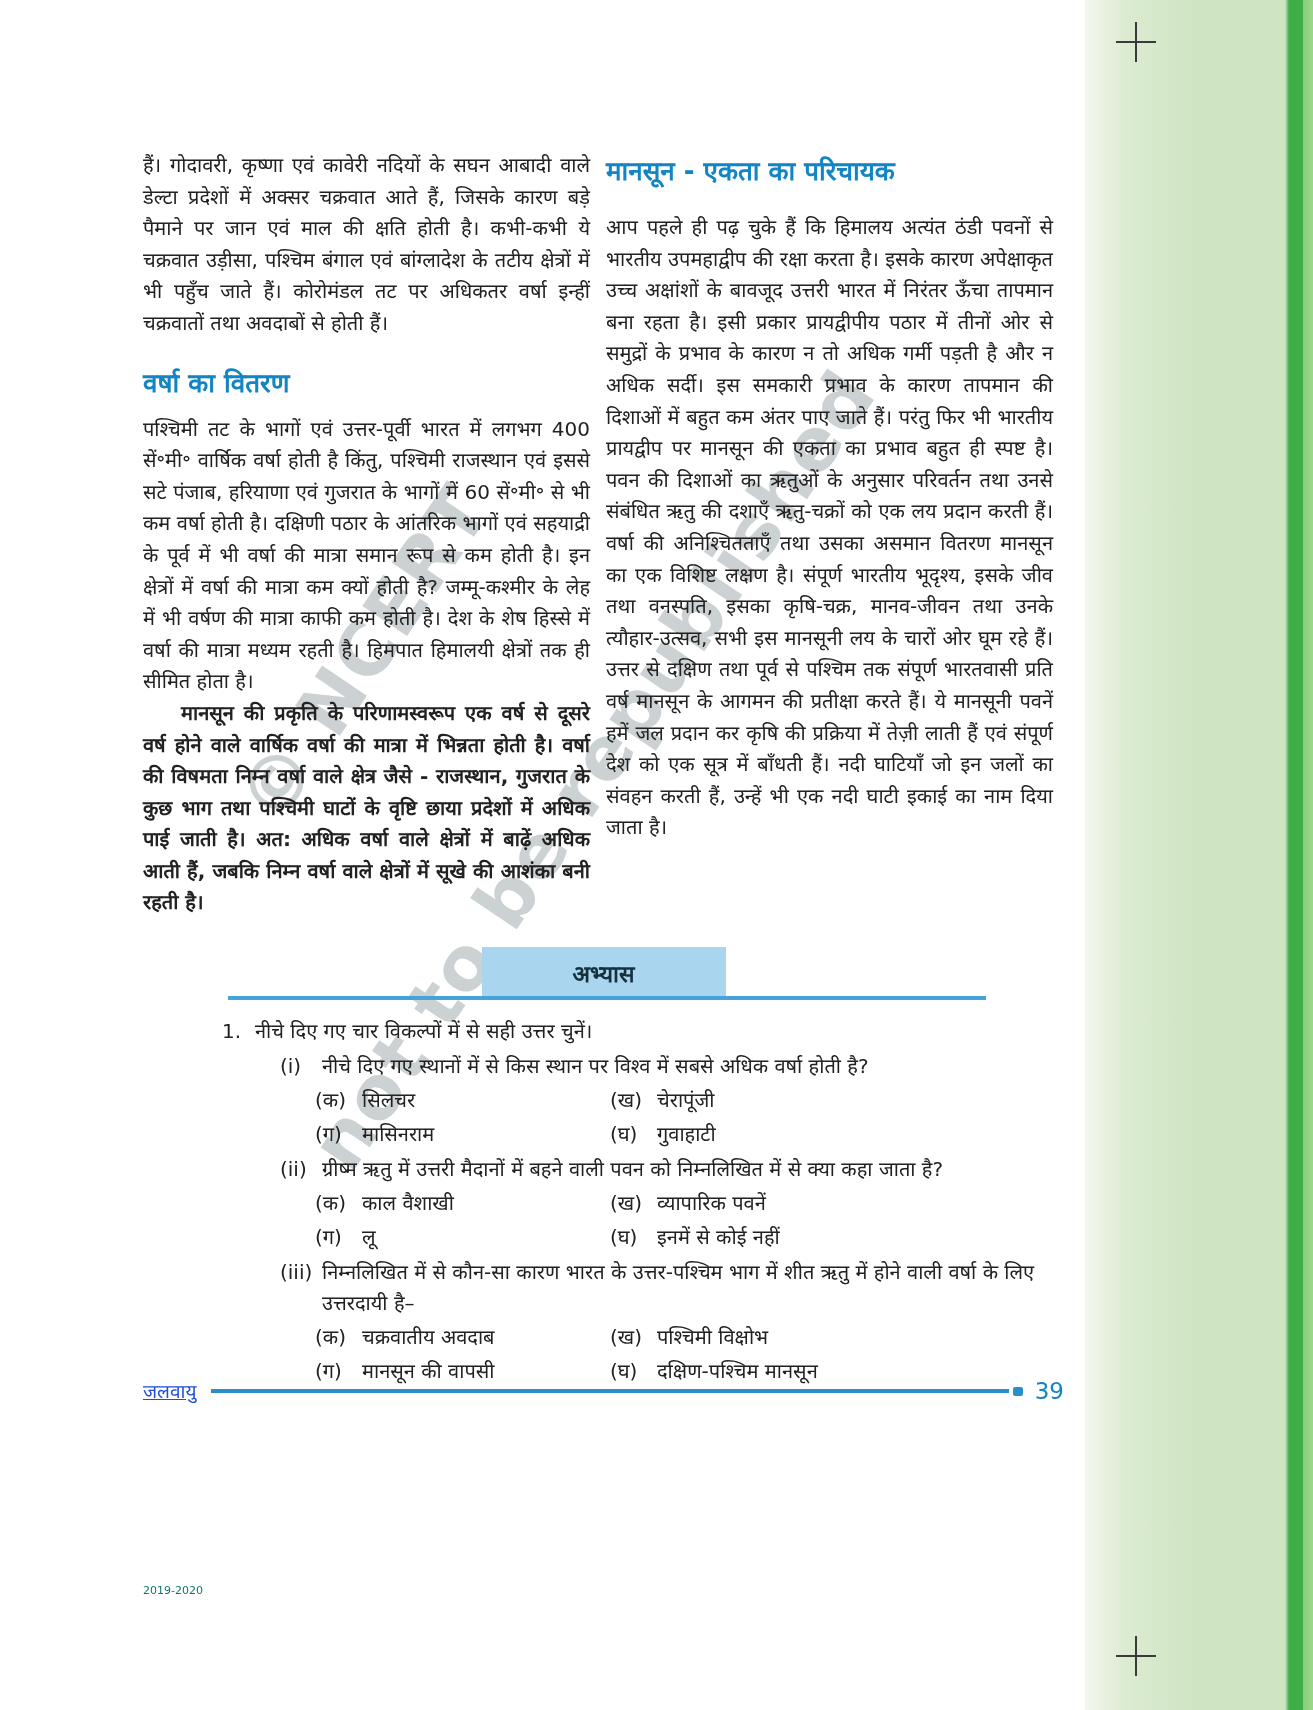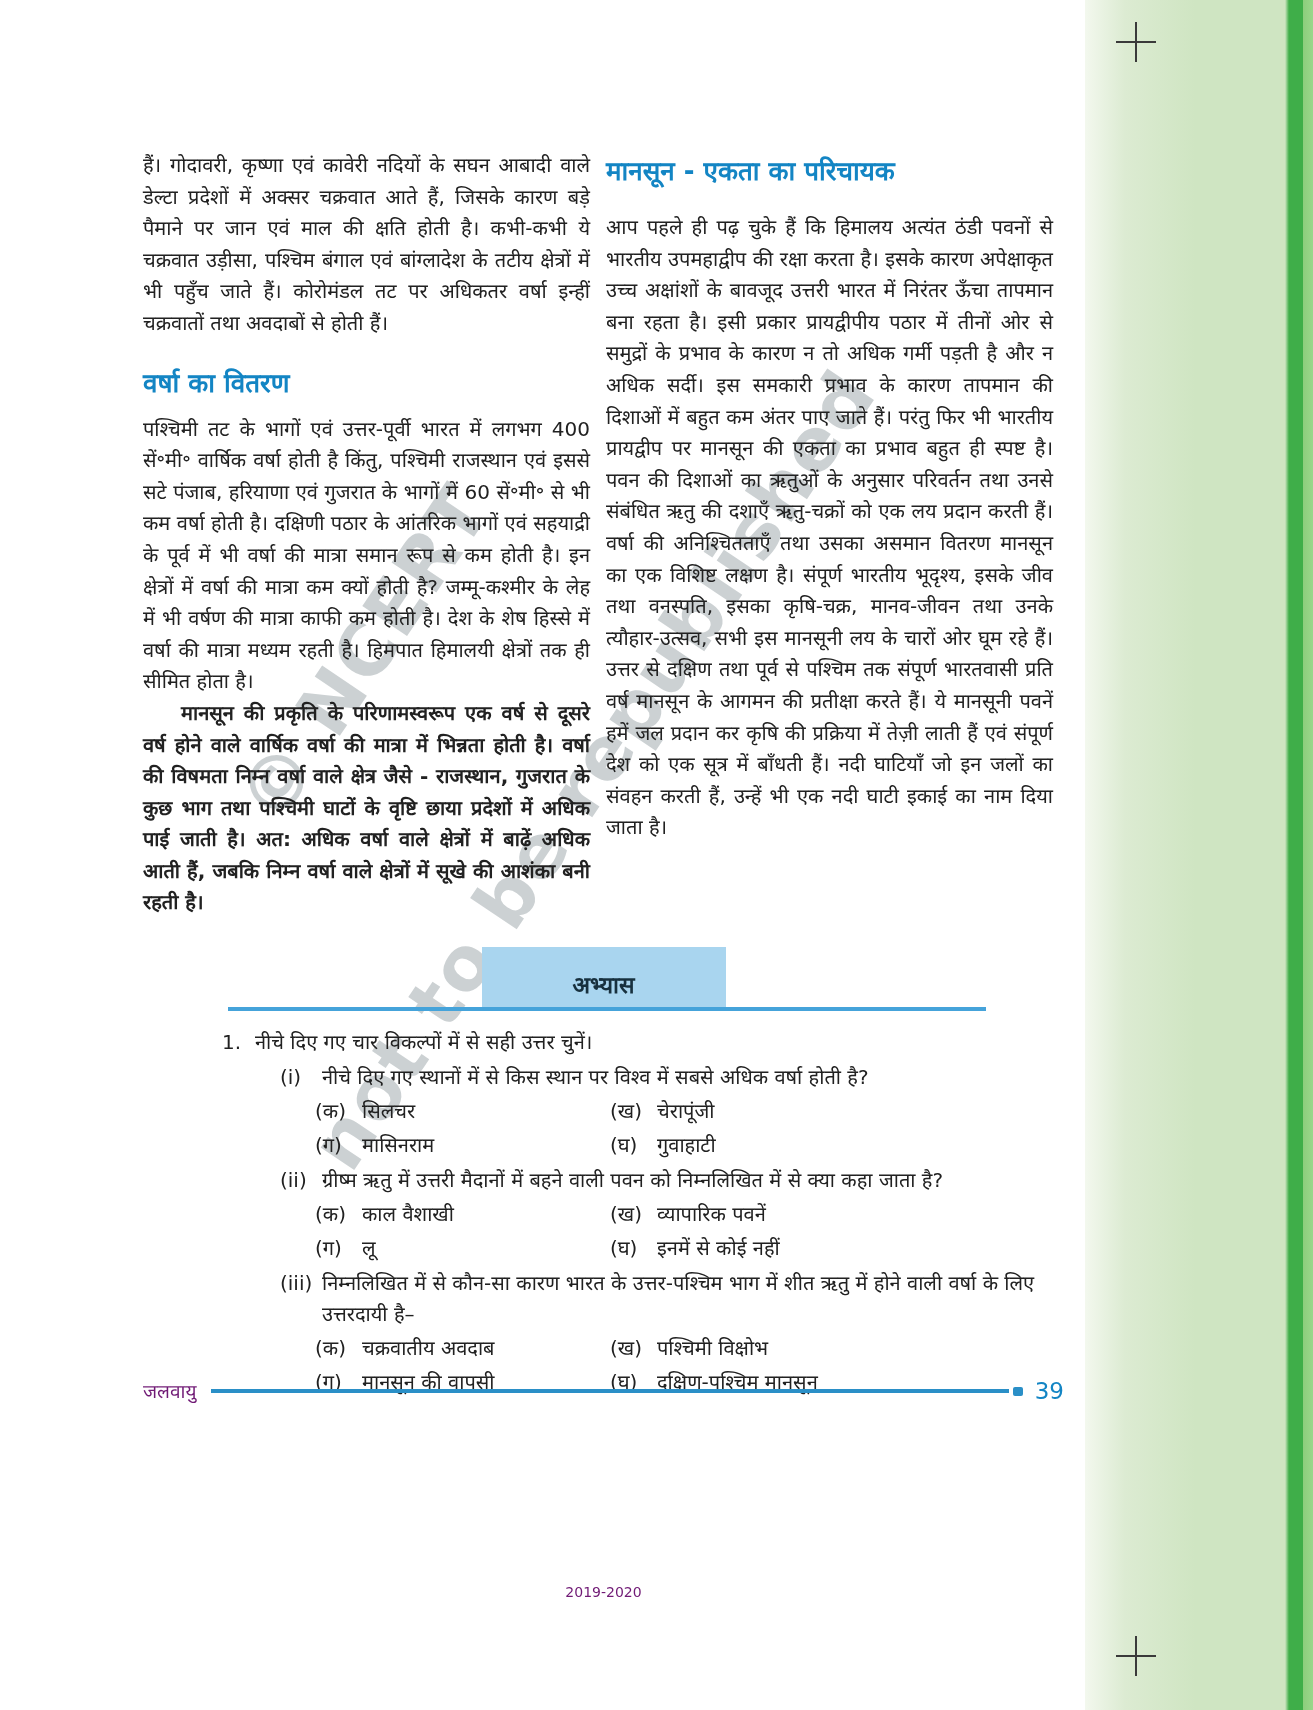--- a/index.html
+++ b/index.html
@@ -28,42 +28,42 @@
   .columns { display:flex; gap:16px; }
   .col { width:447px; }
   .body-text { font-size:20px; line-height:1.58; color:#212121; text-align:justify; }
   .indent { text-indent:38px;font-weight:bold; }
   .heading { color:#1385c4; font-size:26px; font-weight:bold; margin:24px 0 14px; }
   .col-right .heading { margin-top:2px; margin-bottom:24px; }
 
   
   .exercise { margin-top:28px; }
   .ex-box { width:244px; margin:0 auto; background:#a9d5ef; color:#17303e; font-size:23px;
-    font-weight:bold; text-align:center; padding:21px 0 7px; }
+    font-weight:bold; text-align:center; padding:10px 0 7px; }
   .ex-rule { height:4px; background:#45a3da; margin:0 78px 0 85px; }
   .ex-body { padding-left:79px; padding-top:16px; font-size:20px; color:#212121; }
   .q-row { display:flex; line-height:1.55; }
   .q-num { width:33px; flex:none; }
   .q-text { flex:1; }
   .subq { margin-top:3px; }
   .subq-row { display:flex; padding-left:58px; line-height:1.55; margin-top:4px; }
   .subq-num { width:42px; flex:none; }
   .subq-text { flex:1; }
   .opt-row { display:flex; padding-left:93px; line-height:1.55; margin-top:3px; }
   .opt { display:flex; }
   .opt-a { width:295px; }
   .opt-label { width:47px; flex:none; }
 
   
   .footer { position:absolute; left:143px; top:1378px; width:921px; display:flex; align-items:center; z-index:1; }
-  .footer-label { font-size:19px; color:#701a75; }
+  .footer-label { font-size:19px; color:#1d4ed8;text-decoration:underline; }
   .footer-line { flex:1; height:4px; background:#2a8fc7; margin:0 4px 0 14px; }
   .footer-cap { width:10px; height:9px; background:#2a8fc7; border-radius:2px; margin-right:12px; flex:none; }
   .page-number { color:#1385c4; font-size:23px; font-weight:normal; }
-  .year { position:absolute; left:143px; top:1584px; width:921px; text-align:center; font-size:14px; color:#701a75; z-index:1; }
+  .year { position:absolute; left:143px; top:1584px; width:921px; font-size:11px; color:#0f766e; z-index:1; }
 </style>
 </head>
 <body>
 
 <div class="page">
 
   <div class="green-strip"></div>
 
   <div class="crop-mark crop-top">
     <span class="h"></span>

